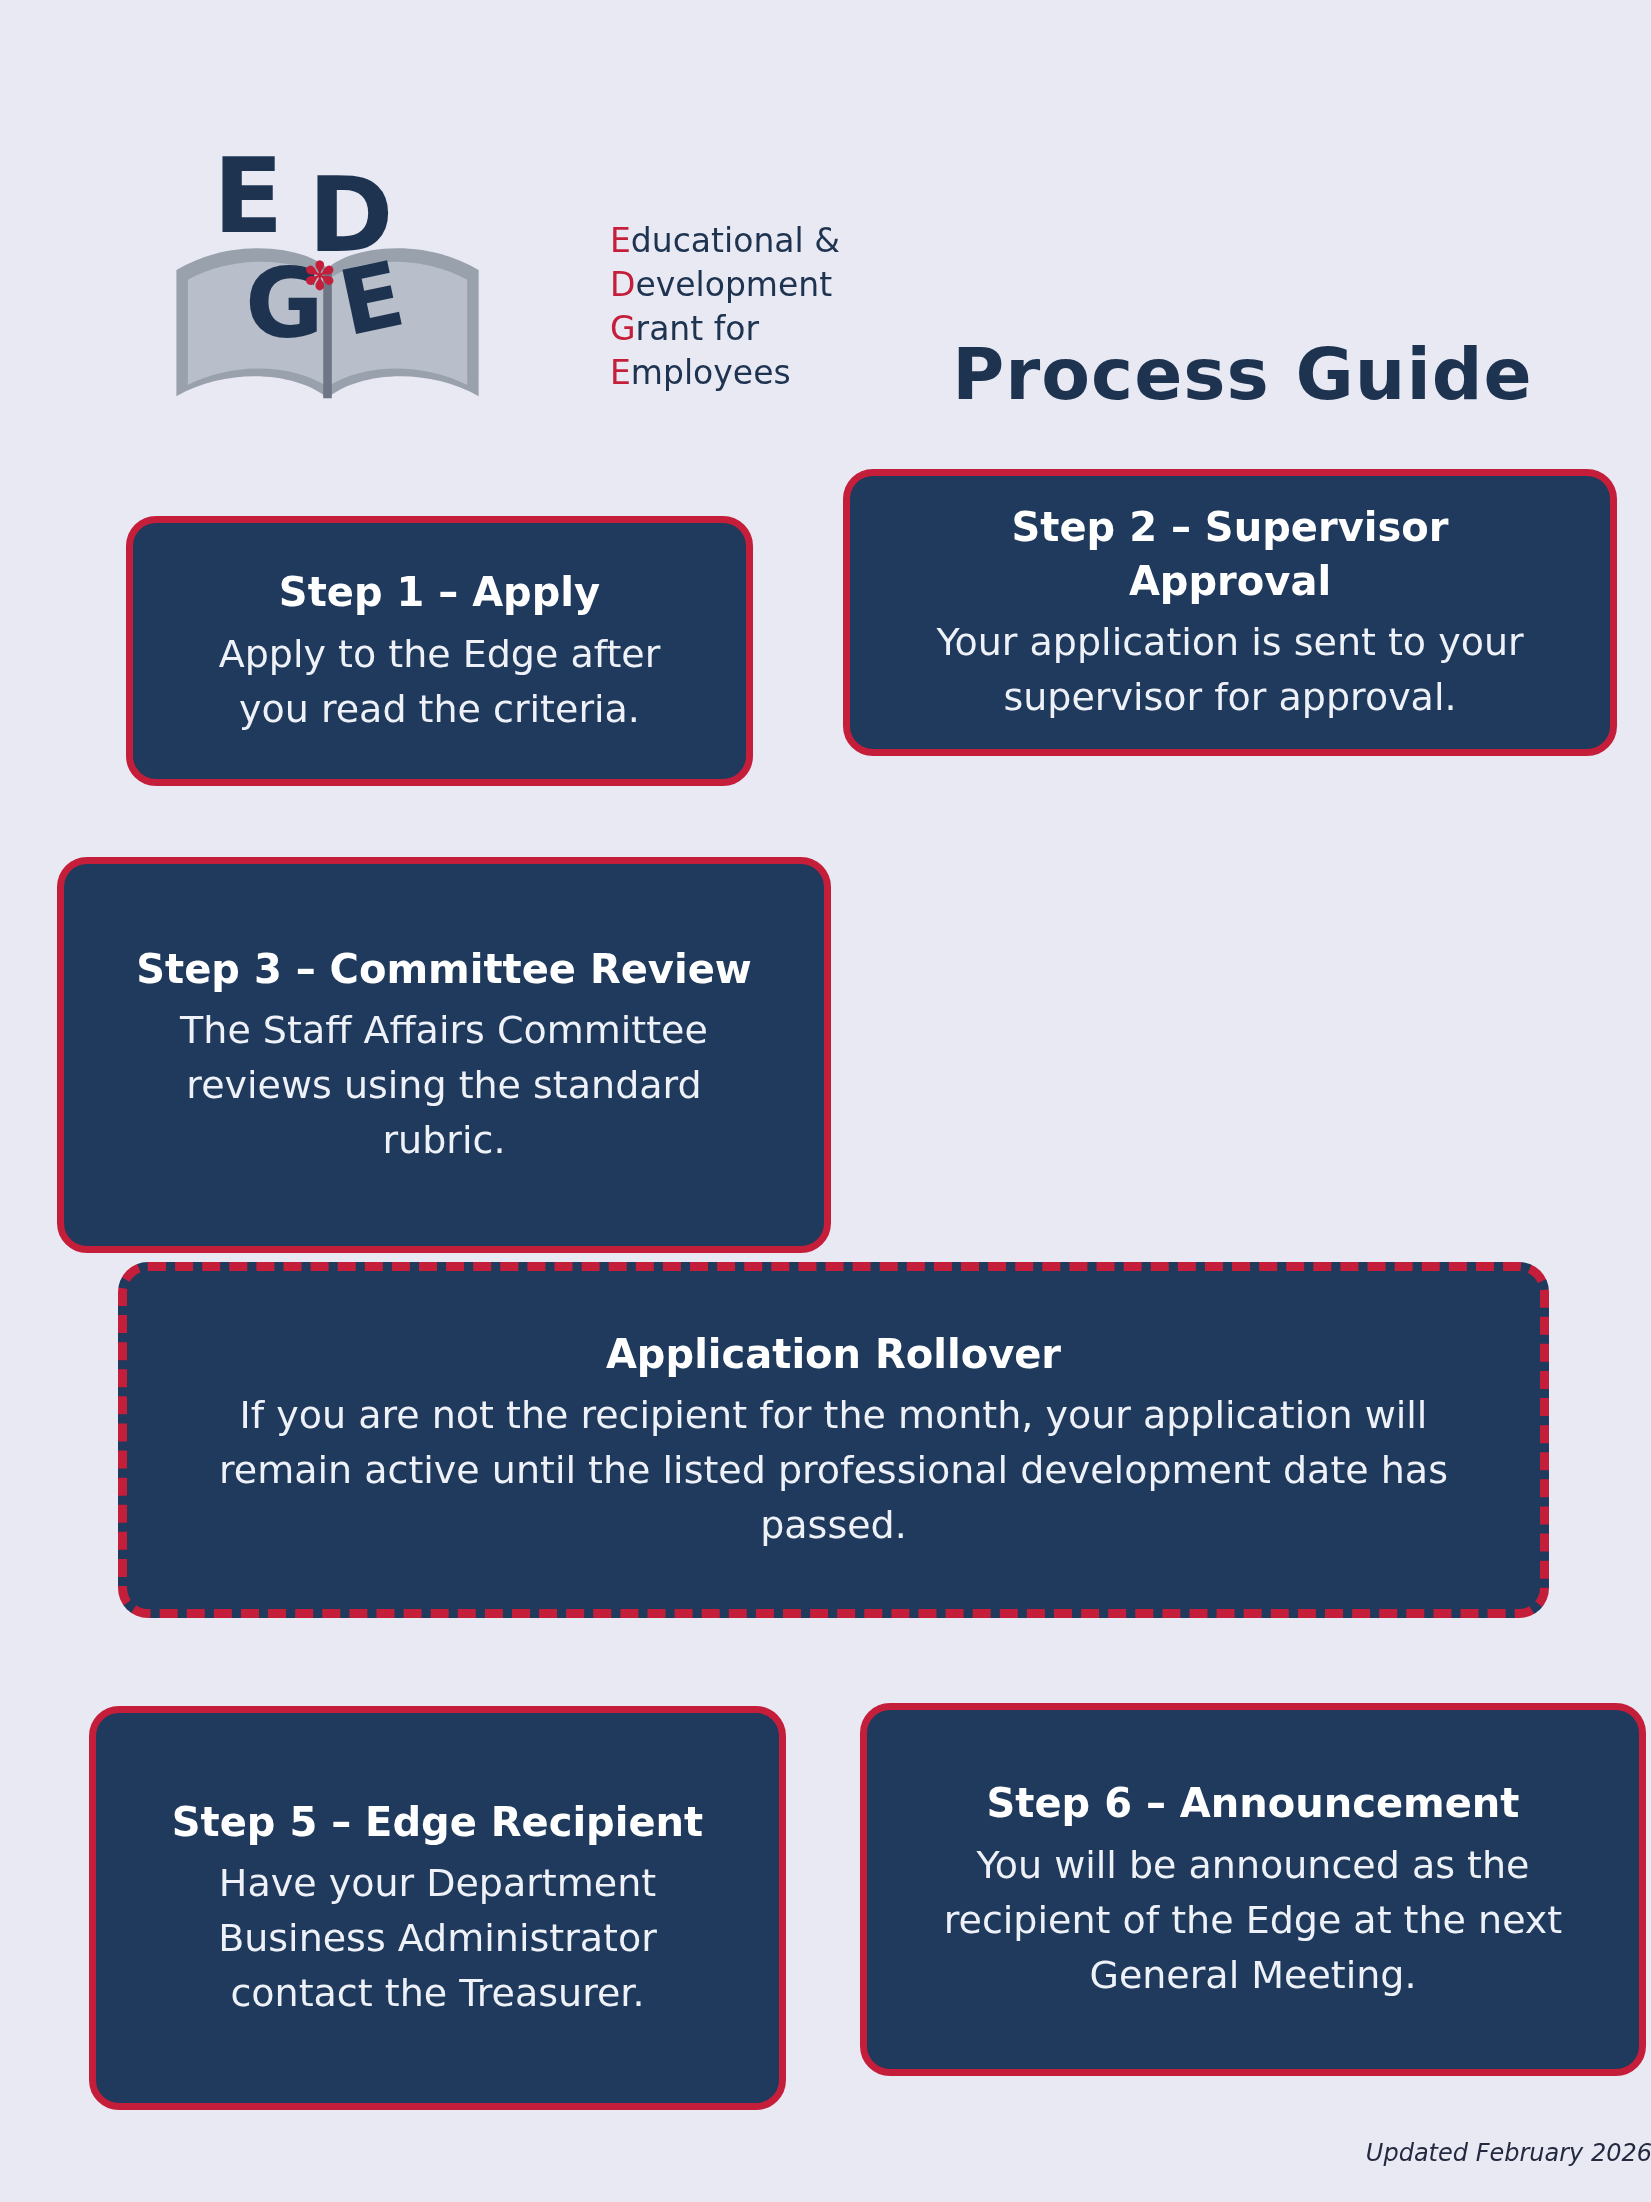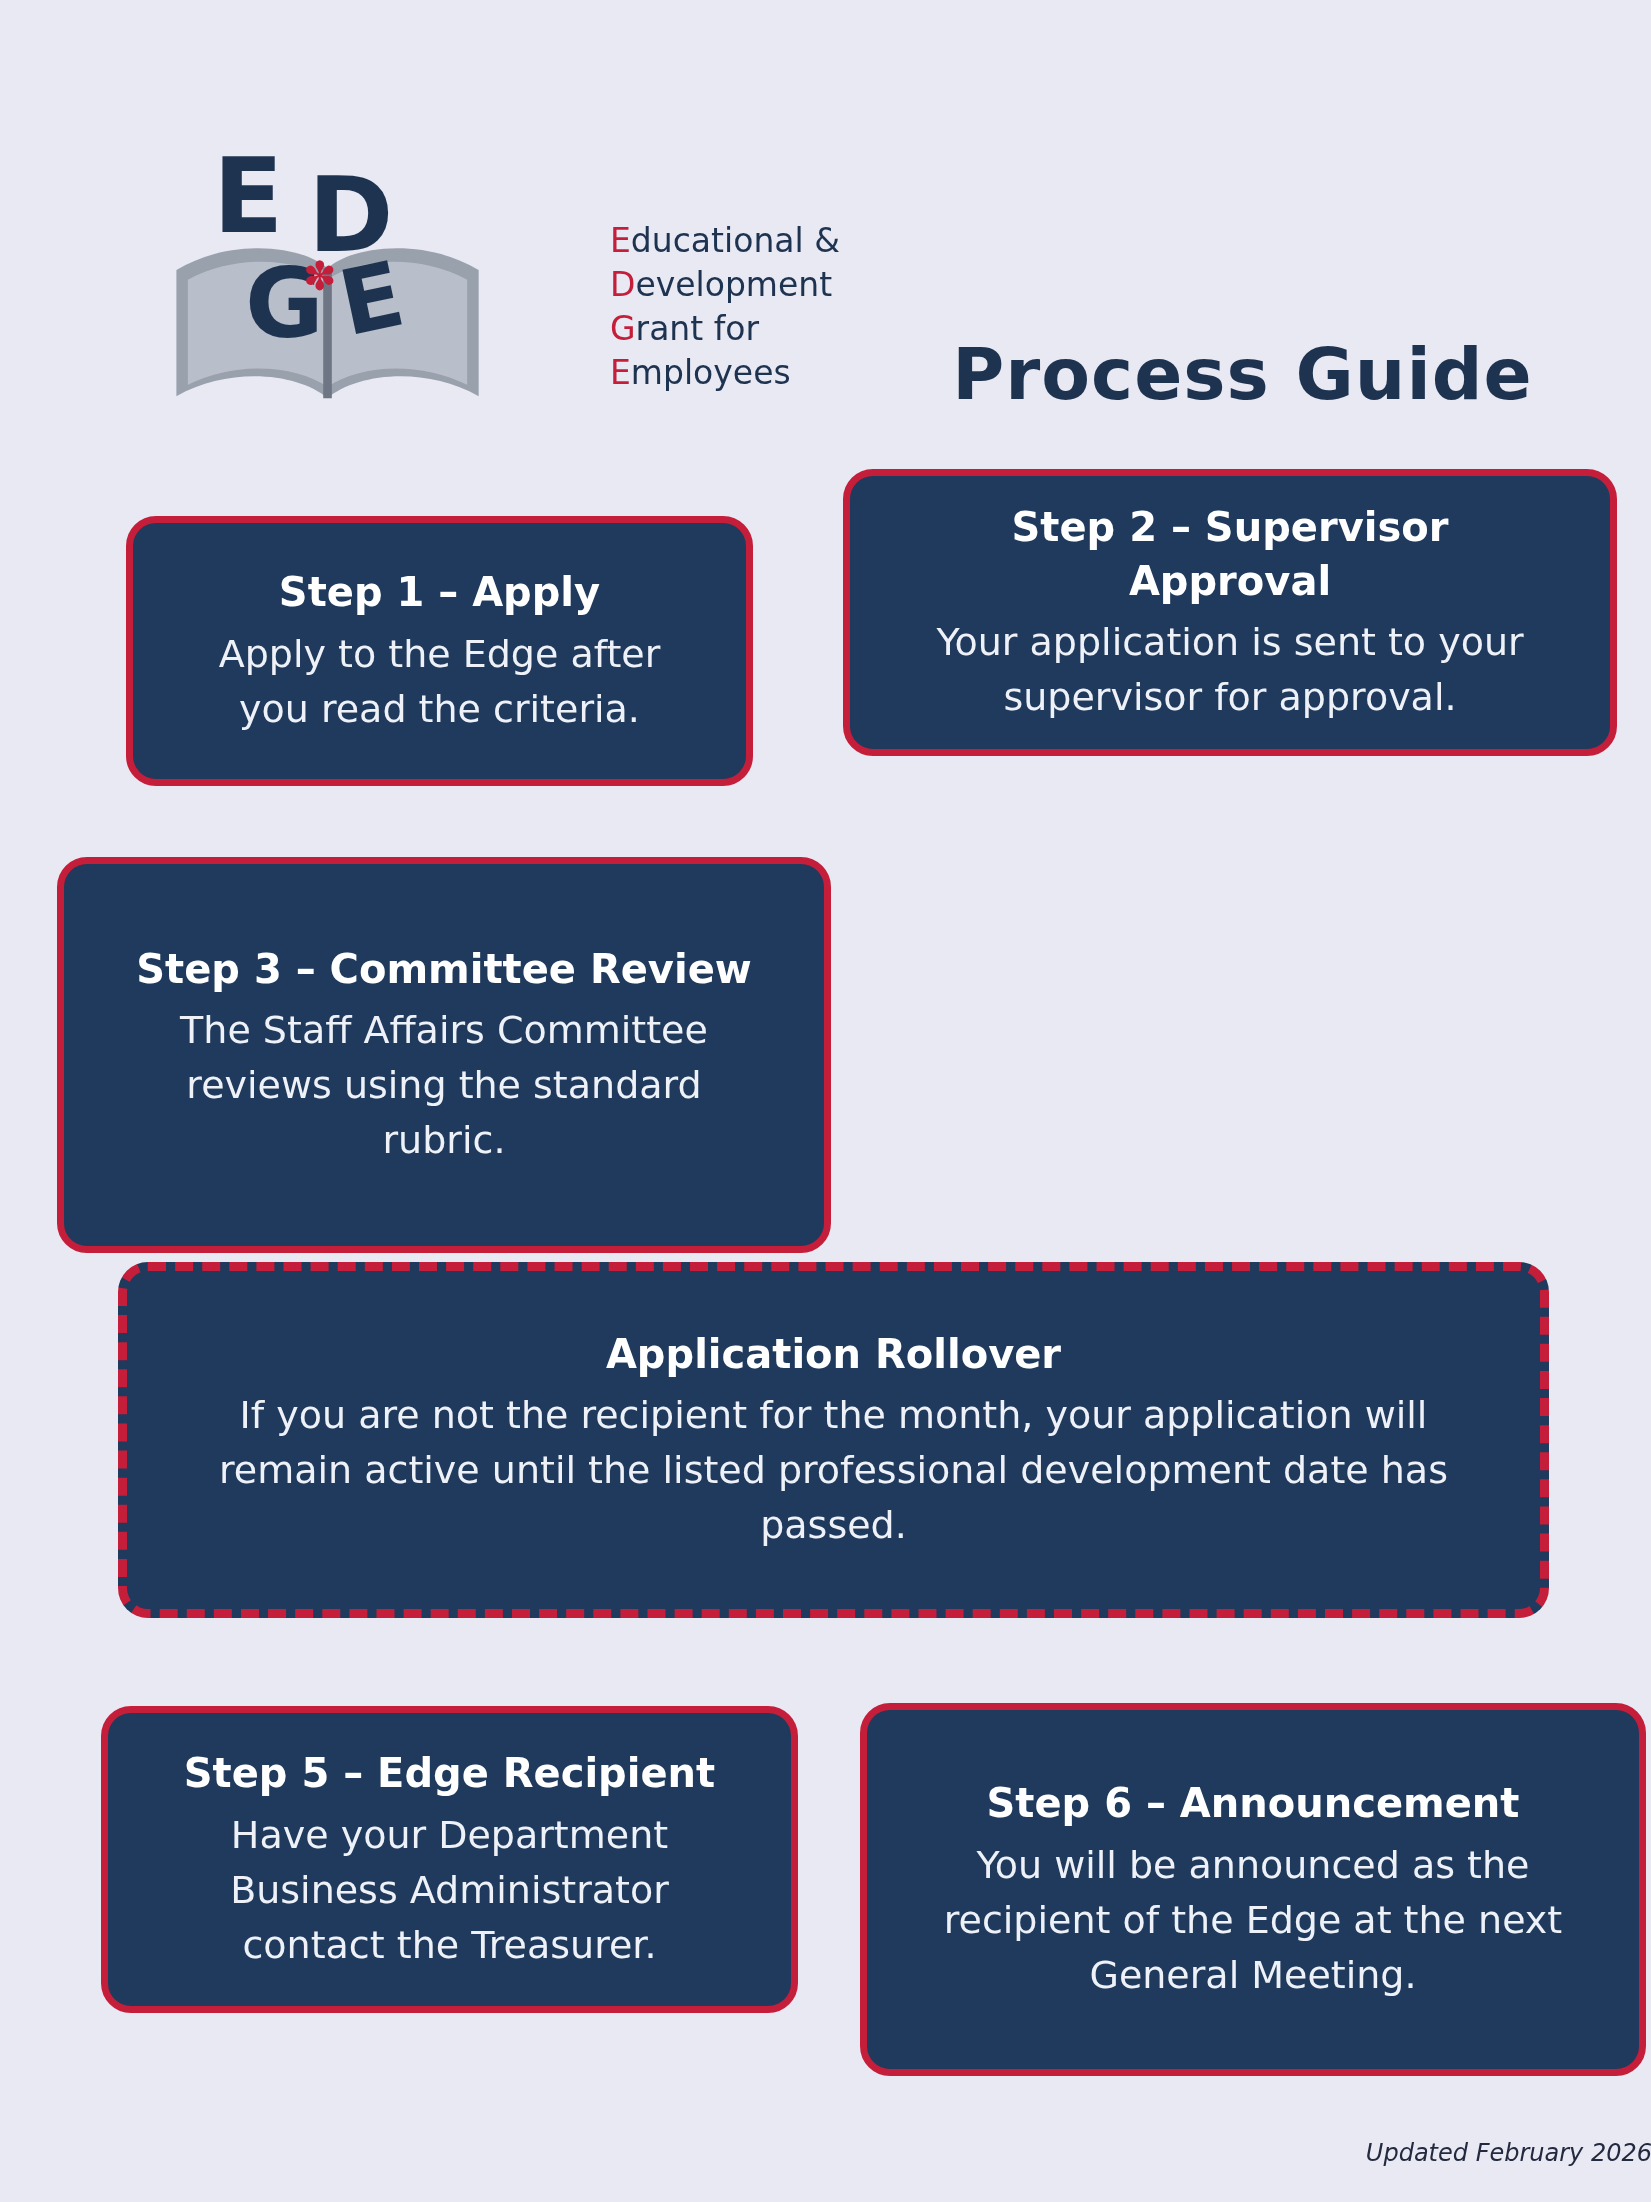--- a/index.html
+++ b/index.html
@@ -121,21 +121,21 @@
   }
   .card-step-1 { left: 126px;  top: 516px;  width: 627px;  height: 270px; }
   .card-step-2 { left: 843px;  top: 469px;  width: 774px;  height: 287px; }
   .card-step-3 { left: 57px;   top: 857px;  width: 774px;  height: 396px; }
   .card-step-4 { left: 872px;  top: 857px;  width: 763px;  height: 350px; }
   .card-rollover {
     left: 118px; top: 1262px; width: 1431px; height: 356px;
     border-style: dashed;
     border-width: 9.6px;
   }
-  .card-step-5 { left: 89px;   top: 1706px; width: 697px;  height: 307px; margin-left: 12px; }
+  .card-step-5 { left: 89px;   top: 1706px; width: 697px;  height: 404px; }
   .card-step-6 { left: 860px;  top: 1703px; width: 786px;  height: 373px; }
 
   .footer-note {
     position: absolute;
     left: 0;
     top: 2139px;
     width: 100%;
     text-align: right;
     font-size: 24px;
     font-style: italic;

